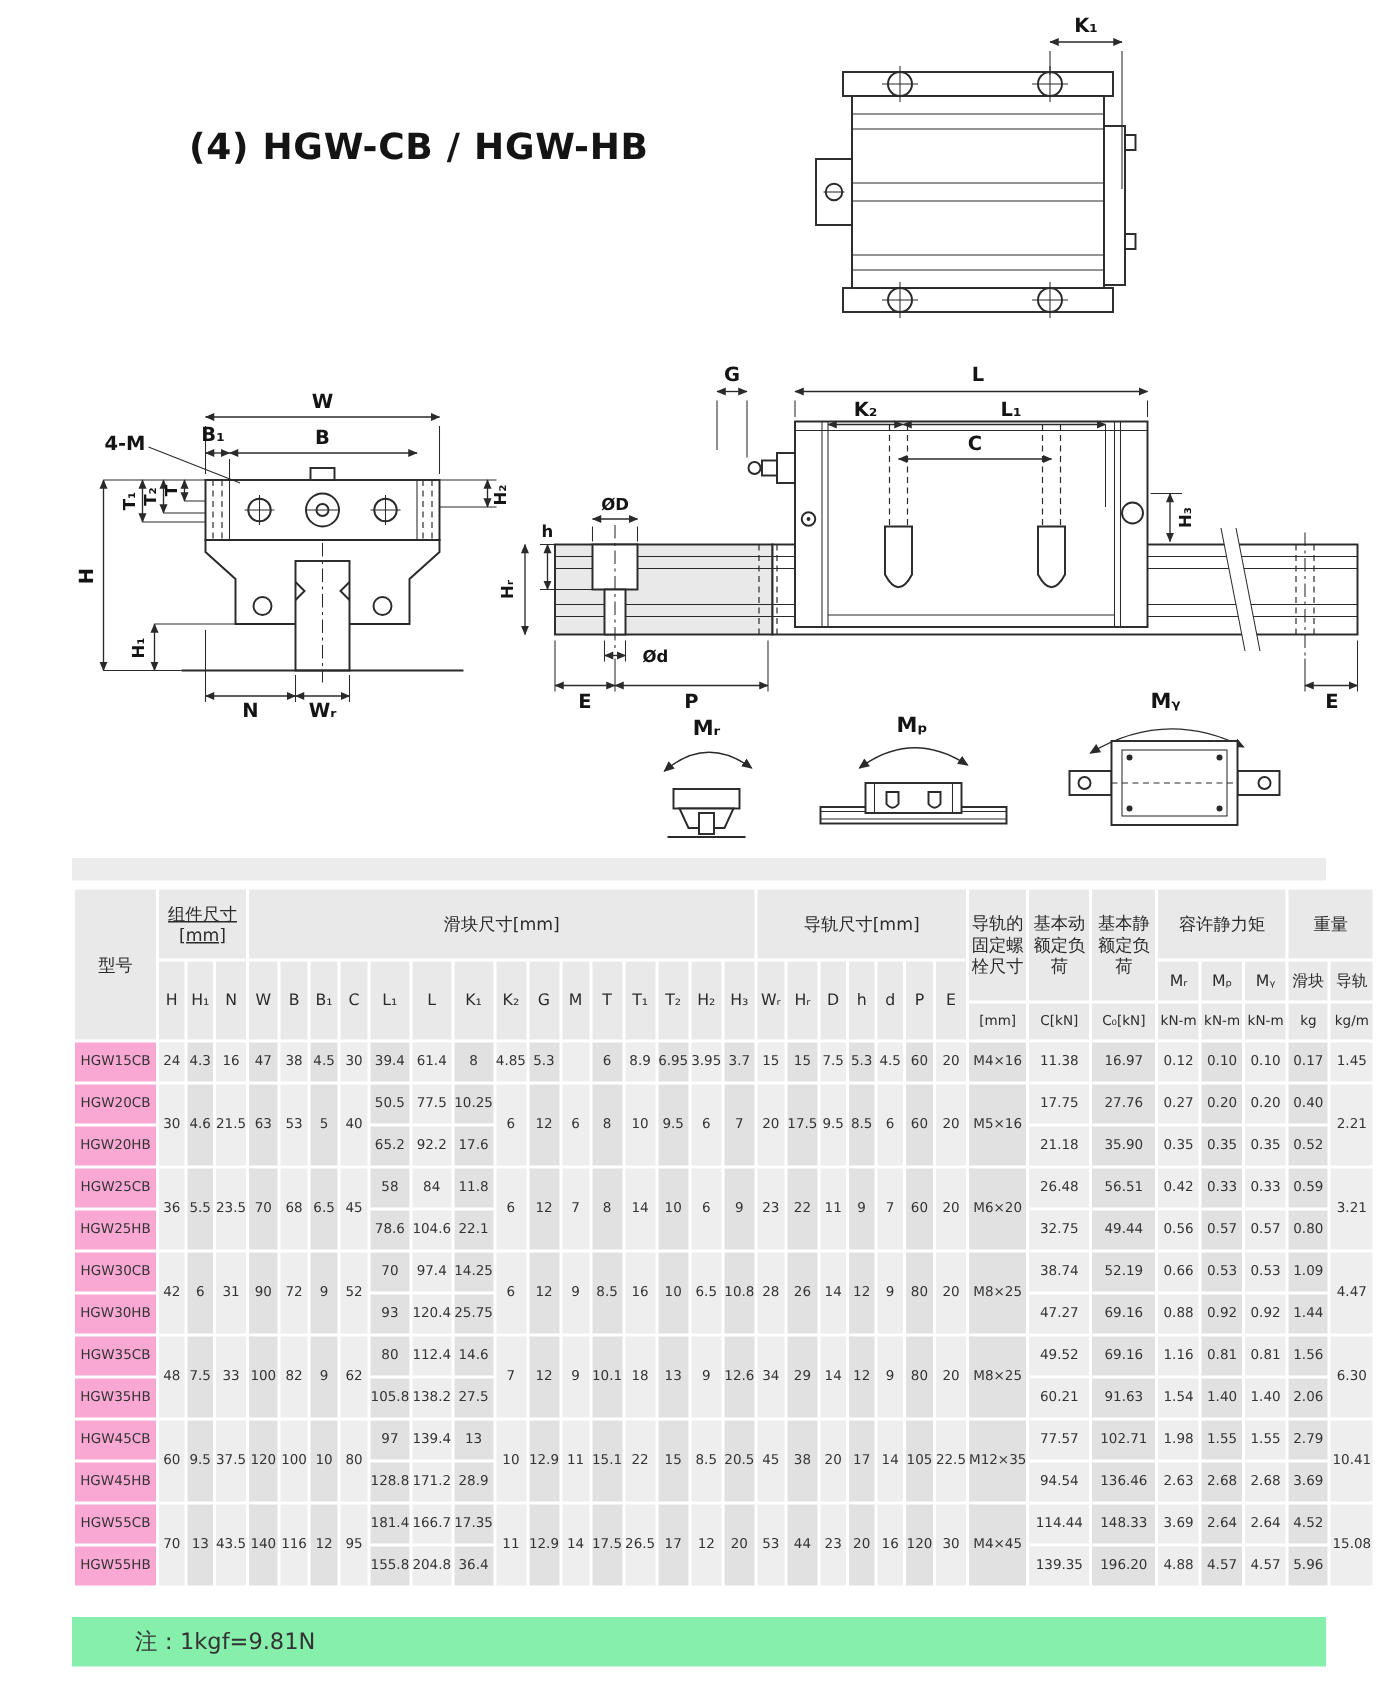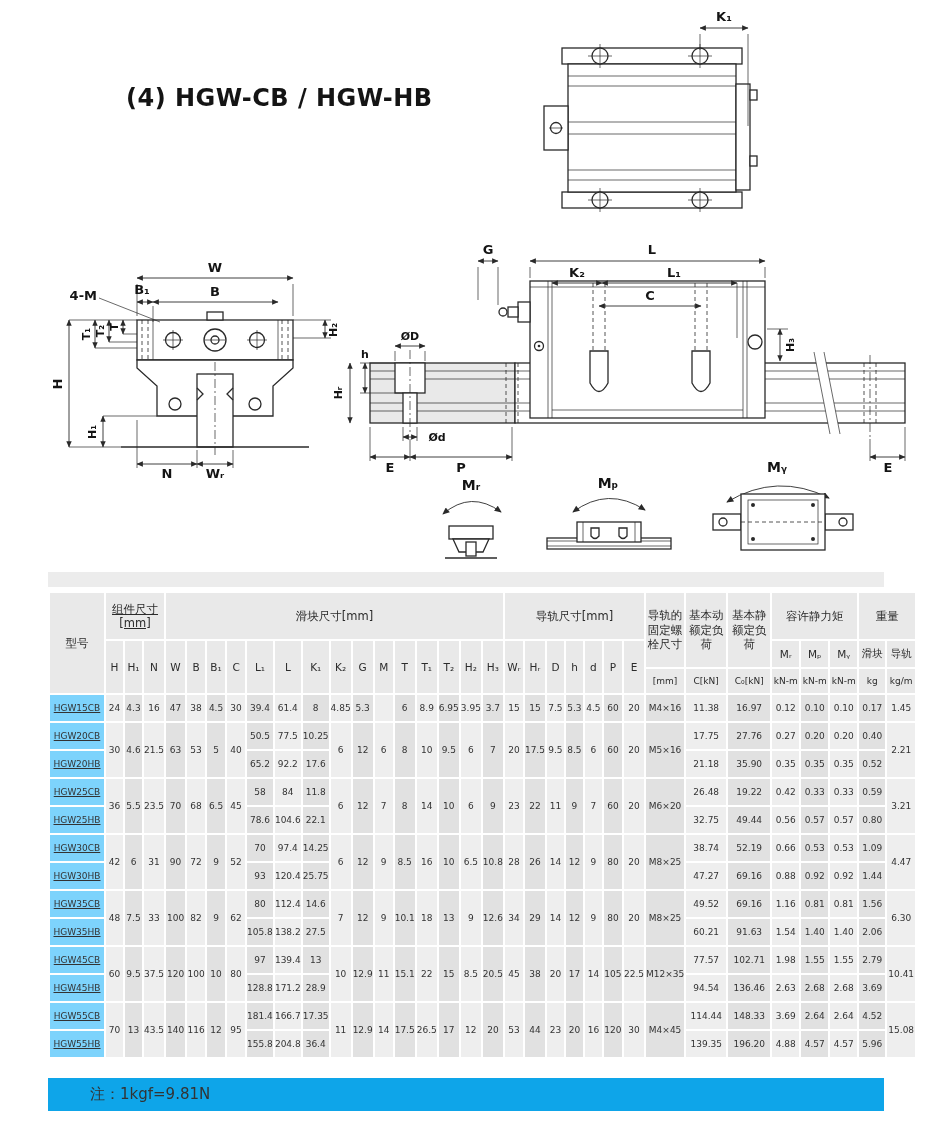--- a/index.html
+++ b/index.html
@@ -25,22 +25,22 @@
   #spec th{background:#e9e9e9;font-weight:normal;color:#2b2b2b;padding:0 1px;vertical-align:middle;text-align:center;}
   .hr1 th{height:46px;font-size:11.5px;line-height:1.25;}
   .hr2 th{height:26px;}
   .hr3 th{height:24px;font-size:9px;}
   .ltr{font-size:10.5px;}
   .wrap{font-size:11.5px;line-height:1.3;}
   .pre{white-space:pre-line;text-decoration:underline;}
   #spec td{height:26px;text-align:center;font-size:9px;color:#333;padding:0;vertical-align:middle;}
   td.c-l{background:#eeeeee;}
   td.c-d{background:#e1e1e1;}
-  td.model{background:#7dd3fc;text-align:left;padding-left:7px;font-size:10px;color:#333;text-decoration:underline;}
-  #note{left:48px;top:1078px;width:836px;height:33px;background:#0ea5e9;
+  td.model{background:#f9a8d4;text-align:left;padding-left:7px;font-size:10px;color:#333;}
+  #note{left:48px;top:1078px;width:836px;height:33px;background:#86efac;
         font-size:15px;color:#333;line-height:33px;padding-left:42px;box-sizing:border-box;}
 </style>
 </head>
 <body>
 
 <div class="abs" id="title">(4) HGW-CB / HGW-HB</div>
 
 <svg id="tv" style="left:535px;top:6px;" width="395" height="225" viewBox="0 0 395 225">
   <defs>
     <marker id="e1" orient="auto" markerWidth="9" markerHeight="8" refX="6.5" refY="3">
@@ -497,21 +497,21 @@
         <td class="c-d" rowspan="2">9</td>
         <td class="c-l" rowspan="2">23</td>
         <td class="c-d" rowspan="2">22</td>
         <td class="c-l" rowspan="2">11</td>
         <td class="c-d" rowspan="2">9</td>
         <td class="c-l" rowspan="2">7</td>
         <td class="c-d" rowspan="2">60</td>
         <td class="c-l" rowspan="2">20</td>
         <td class="c-d" rowspan="2">M6×20</td>
         <td class="c-l">26.48</td>
-        <td class="c-d">19.22</td>
+        <td class="c-d">56.51</td>
         <td class="c-l">0.42</td>
         <td class="c-d">0.33</td>
         <td class="c-l">0.33</td>
         <td class="c-d">0.59</td>
         <td class="c-l" rowspan="2">3.21</td>
       </tr>
       <tr>
         <td class="model">HGW25HB</td>
         <td class="c-d">78.6</td>
         <td class="c-l">104.6</td>

